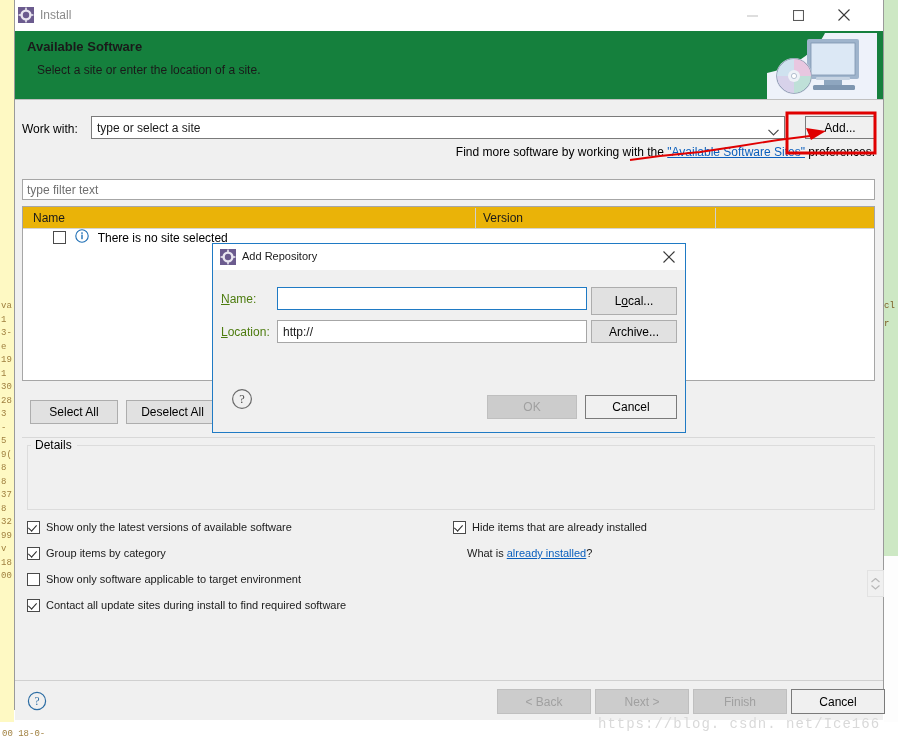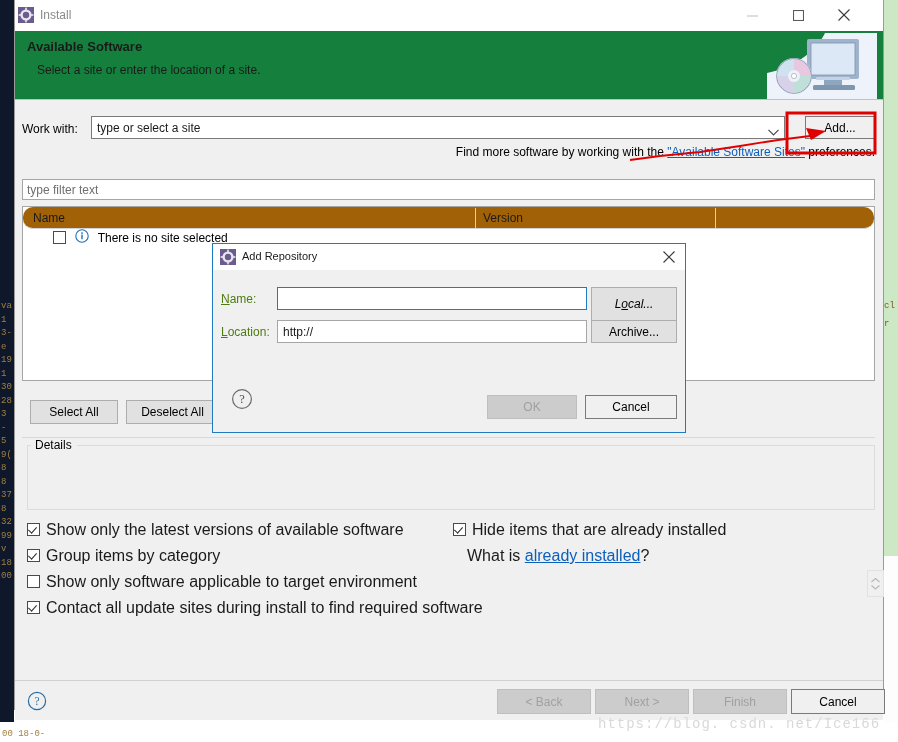--- a/index.html
+++ b/index.html
@@ -10,21 +10,21 @@
     font-family: "Liberation Sans", sans-serif;
     font-size: 12px;
     color: #000;
     background: #ffffff;
   }
   #root { position: relative; width: 898px; height: 742px; }
 
   
   .bg-left {
     position: absolute; left: 0; top: 0; width: 14px; height: 742px;
-    background: #0f172a;
+    background: #fef9c3;
     font-family: "Liberation Mono", monospace;
     font-size: 9px; color: #a08040;
     overflow: hidden;
   }
   .bg-left .ln { line-height: 13.5px; padding-left: 1px; white-space: nowrap; }
   .bg-right {
     position: absolute; left: 884px; top: 0; width: 14px; height: 742px;
     background: #cde8c4;
     overflow: hidden;
   }
@@ -113,21 +113,21 @@
   .filterbox {
     position: absolute; left: 7px; top: 79px; width: 853px; height: 21px;
     background: #ffffff; border: 1px solid #a6a6a6;
   }
   .filterbox span { position: absolute; left: 4px; top: 3px; font-size: 12px; color: #6f6f6f; text-align: right; }
 
   .tree {
     position: absolute; left: 7px; top: 106px; width: 853px; height: 175px;
     background: #ffffff; border: 1px solid #a6a6a6;
   }
-  .thead { position: absolute; left: 0; top: 0; width: 851px; height: 22px; background: #a16207; border-bottom: 1px solid #d4d4d4; border-radius: 10px; }
+  .thead { position: absolute; left: 0; top: 0; width: 851px; height: 22px; background: #eab308; border-bottom: 1px solid #d4d4d4; }
   .th { position: absolute; top: 4px; font-size: 12px; color: #1a1a1a; }
   .thsep { position: absolute; top: 1px; width: 1px; height: 20px; background: #d0d0d0; }
   .trow { position: absolute; left: 0; top: 22px; height: 22px; }
   .chk {
     width: 13px; height: 13px; background: #ffffff; border: 1px solid #4a4a4a;
     display: inline-block; vertical-align: middle; position: relative;
   }
   .chk.on::after {
     content: ""; position: absolute; left: 2px; top: 1px;
     width: 4px; height: 7px; border: solid #2a2a2a; border-width: 0 1.6px 1.6px 0;
@@ -149,21 +149,21 @@
     background: #f0f0f0; padding: 0 4px;
   }
   .details-top-l { position: absolute; left: 12px; top: 345px; width: 6px; height: 1px; background: #dcdcdc; }
   .details-top-r { position: absolute; left: 62px; top: 345px; width: 798px; height: 1px; background: #dcdcdc; }
   .spinner {
     position: absolute; left: 852px; top: 470px; width: 17px; height: 27px;
     background: #f0f0f0; border: 1px solid #e2e2e2;
     display: flex; flex-direction: column; align-items: center; justify-content: center;
   }
 
-  .opt { position: absolute; font-size: 16px; color: #1a1a1a; }
+  .opt { position: absolute; font-size: 11px; color: #1a1a1a; }
   .opt .chk { margin-right: 6px; }
   .opt-text { vertical-align: middle; }
 
   
   .footer {
     position: absolute; left: 0; top: 680px; width: 868px; height: 40px;
     background: #f0f0f0; border-top: 1px solid #d0d0d0;
   }
   .help-circle { position: absolute; left: 12px; top: 10px; }
   #back-button { position: absolute; left: 482px; top: 8px; width: 94px; height: 25px; }
@@ -416,21 +416,21 @@
           <line x1="0.5" y1="0.5" x2="11.5" y2="11.5" stroke="#3a3a3a" stroke-width="1.1"></line>
           <line x1="11.5" y1="0.5" x2="0.5" y2="11.5" stroke="#3a3a3a" stroke-width="1.1"></line>
         </svg>
       </div>
     </div>
 
     <div class="m-label" style="left:8px; top:48px;"><span class="u">N</span><span>ame:</span></div>
     <div class="m-input focused" style="left:64px; top:43px; width:310px;">
       <span></span>
     </div>
-    <div class="btn" style="position:absolute; left:378px; top:43px; width:86px; height:34px;font-style:italic;">
+    <div class="btn" style="position:absolute; left:378px; top:43px; width:86px; height:28px;">
       <span>L<span class="u">o</span>cal...</span>
     </div>
 
     <div class="m-label" style="left:8px; top:81px;"><span class="u">L</span><span>ocation:</span></div>
     <div class="m-input plain" style="left:64px; top:76px; width:310px;">
       <span>http://</span>
     </div>
     <div class="btn" style="position:absolute; left:378px; top:76px; width:86px; height:23px;">Archive...</div>
 
     <div style="position:absolute; left:18px; top:144px;">

